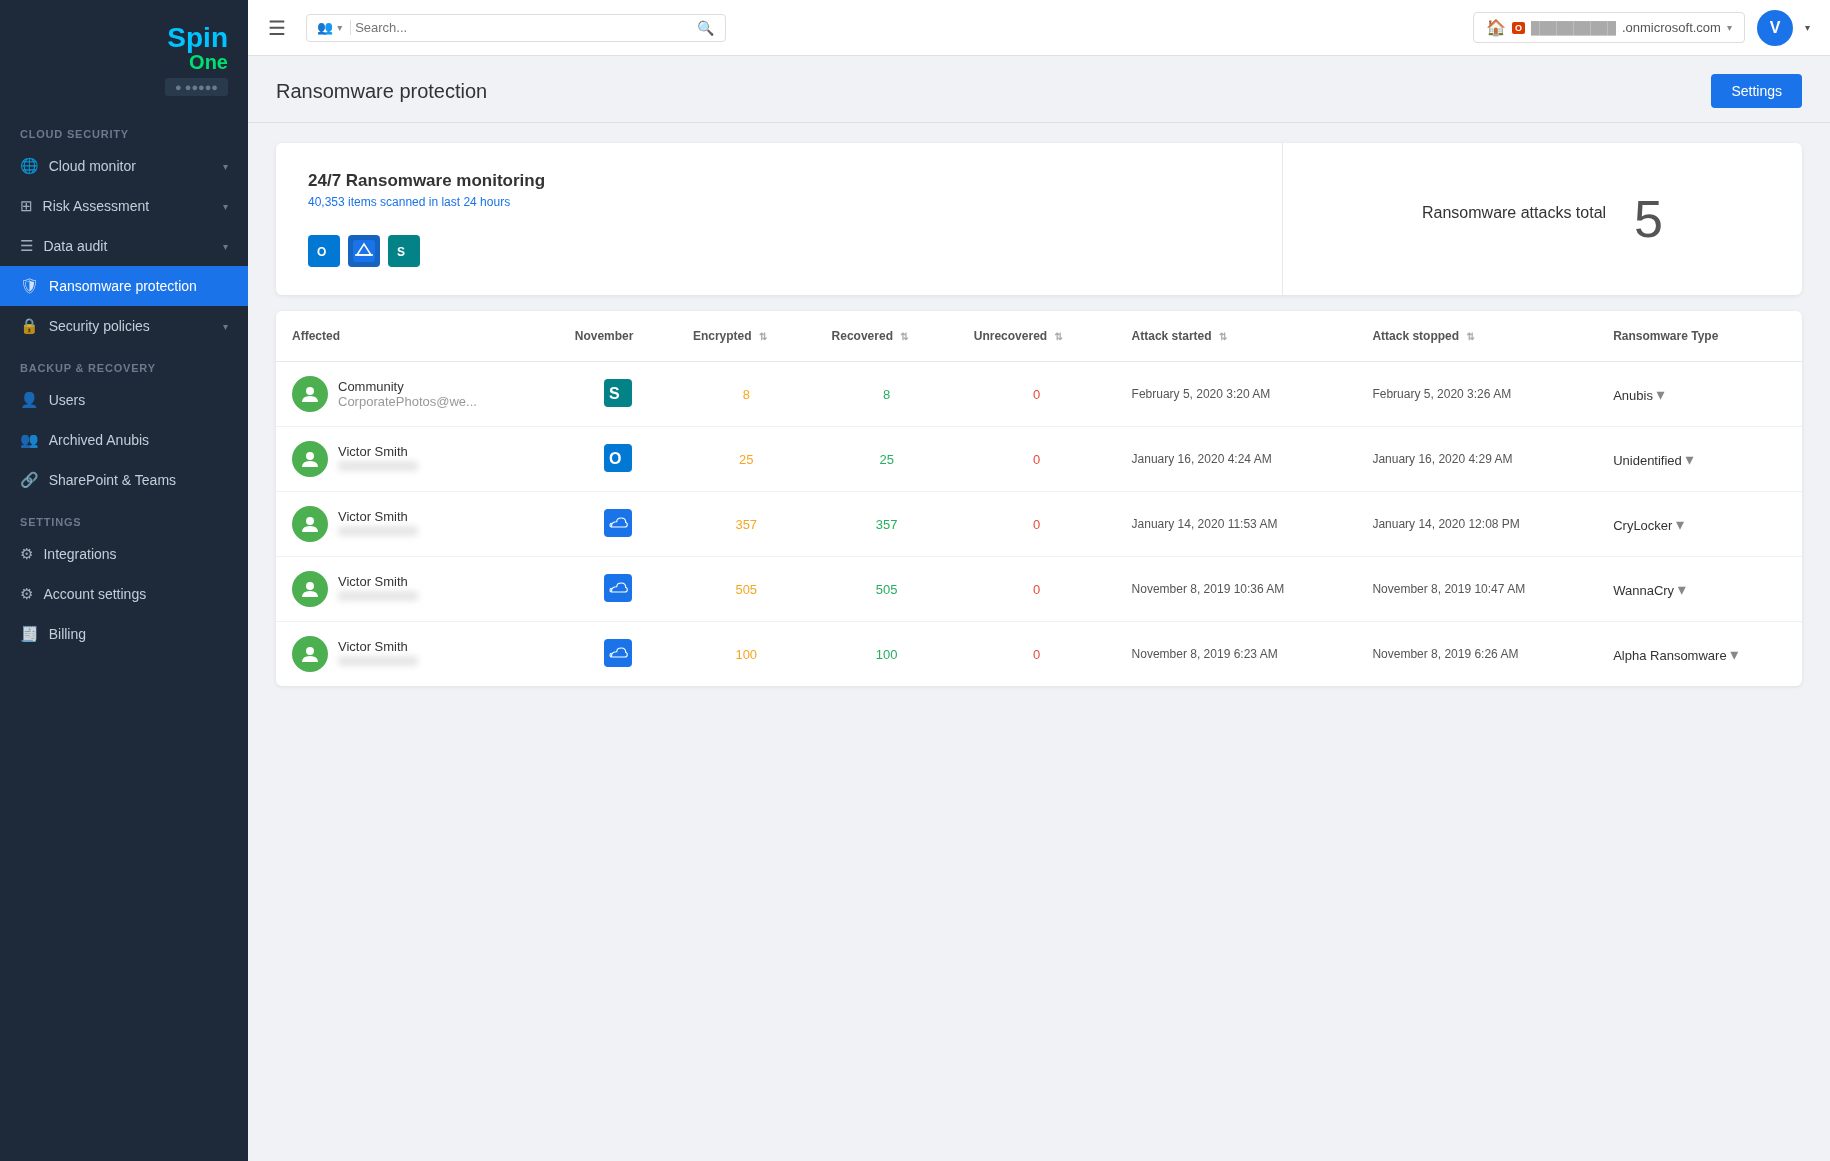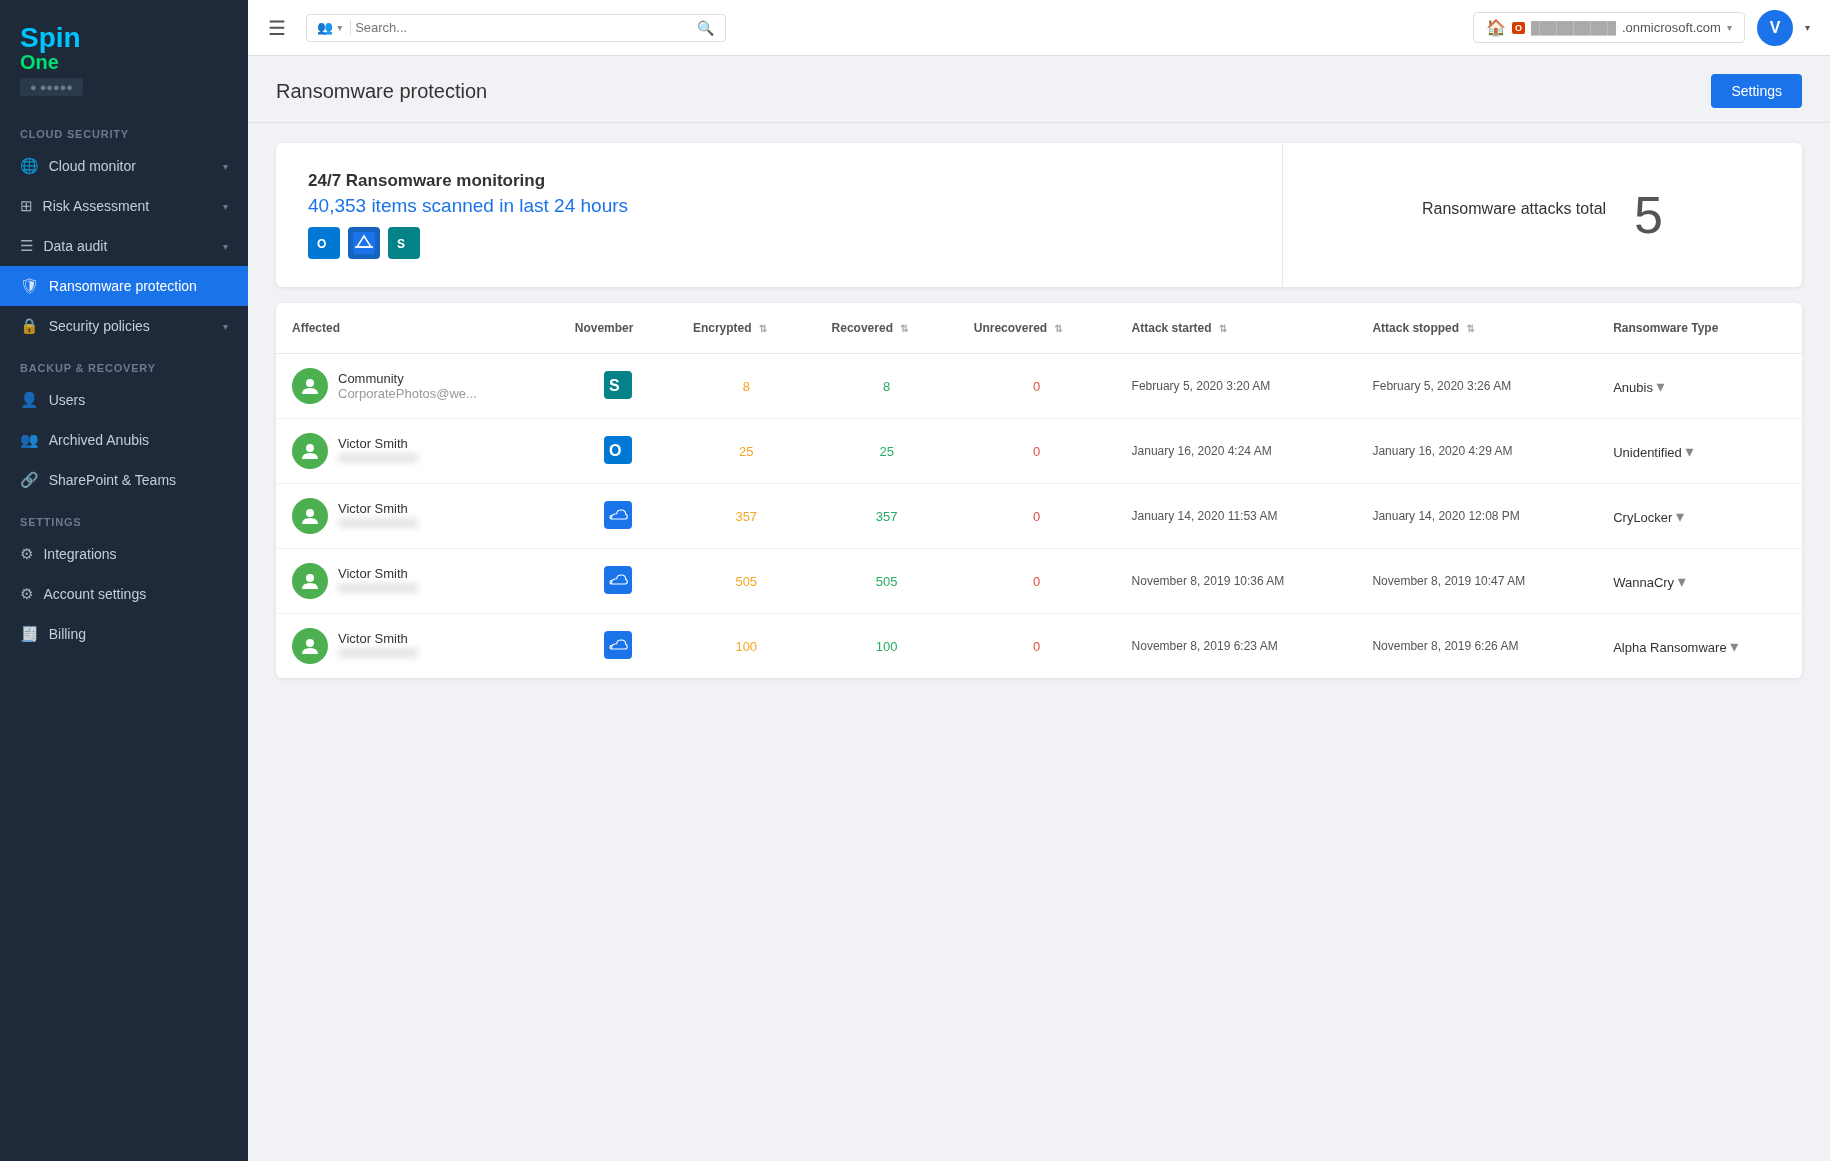--- a/index.html
+++ b/index.html
@@ -11,21 +11,22 @@
       min-width: 248px;
       background: #1e2a3a;
       color: #c5cdd8;
       display: flex;
       flex-direction: column;
       height: 100vh;
       overflow-y: auto;
     }
     .sidebar-logo {
       padding: 24px 20px 16px;
-      text-align: left;
+      text-align: right;
+      margin-left: 37px;
     }
     .logo-text { line-height: 1; }
     .logo-spin { font-size: 28px; font-weight: 700; color: #00c4ff; display: block; }
     .logo-one { font-size: 20px; font-weight: 700; color: #00e070; display: block; }
     .logo-sub { font-size: 11px; color: #6b7a8d; margin-top: 6px; background: #2a3a4d; padding: 3px 10px; border-radius: 3px; display: inline-block; }
 
     .sidebar-section-label {
       font-size: 11px; font-weight: 600; color: #6b7a8d;
       padding: 16px 20px 6px;
       letter-spacing: 0.8px;
@@ -154,21 +155,21 @@
       top: 50%; left: 50%;
       transform: translate(-50%, -50%);
       text-align: center;
       font-size: 13px; color: #999; line-height: 1.4;
     }
 
     .monitoring-info h3 {
       font-size: 17px; font-weight: 600; color: #333; margin-bottom: 4px;
     }
     .monitoring-info .items-scanned {
-      font-size: 19px; color: #888; margin-bottom: 10px;
+      font-size: 12px; color: #888; margin-bottom: 26px;
     }
     .items-scanned span { color: #1a73e8; }
     .service-icons { display: flex; gap: 8px; }
     .service-icon-box {
       width: 32px; height: 32px;
       border-radius: 4px;
       display: flex; align-items: center; justify-content: center;
       font-size: 18px;
     }
 

